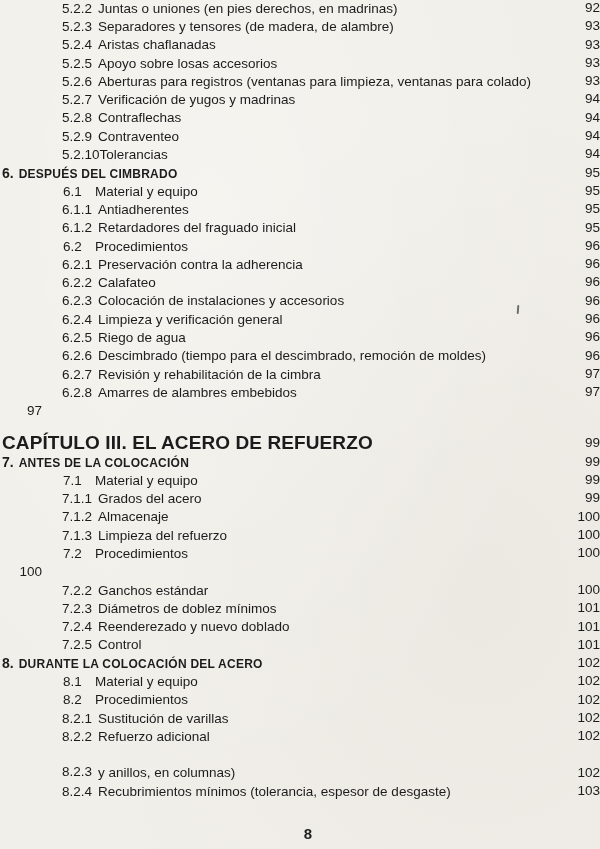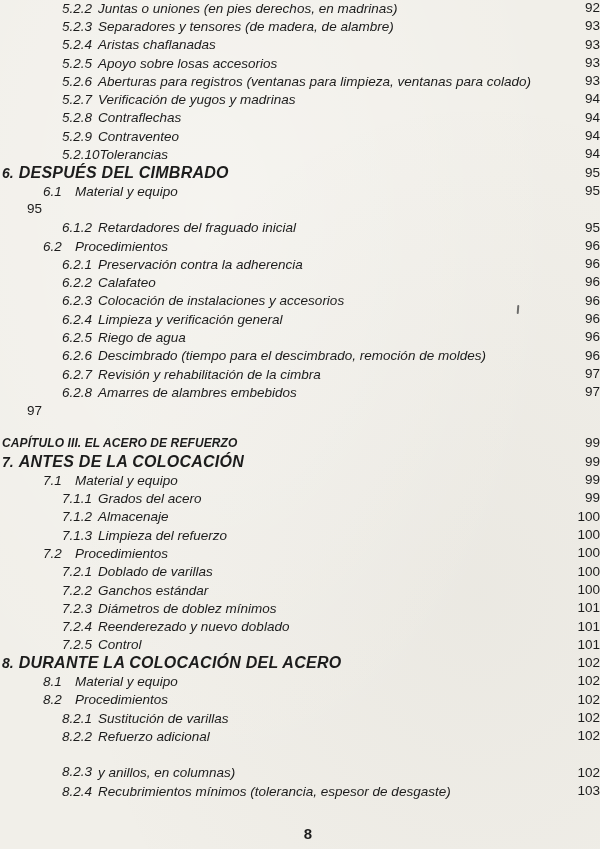--- a/index.html
+++ b/index.html
@@ -29,45 +29,44 @@
   .row {
     display: flex;
     justify-content: space-between;
     align-items: center;
     height: 18.3px;
     font-size: 13.5px;
   }
   .row .left {
     display: flex;
     white-space: nowrap;
-    font-style: italic;
   }
   .row .pg {
     width: 42px;
     text-align: right;
     font-weight: normal;
     font-size: 13.5px;
     flex: none;
     line-height: 18.3px;
   }
   
-  .sub1 .left { padding-left: 43px; }
+  .sub1 .left { padding-left: 63px; }
   .sub1 .num  { display: inline-block; min-width: 32px; }
   
   .sub2 .left { padding-left: 62px; }
   .sub2 .num  { display: inline-block; min-width: 36px; }
   
   .section { font-weight: bold; }
   .section .left { padding-left: 2px; align-items: baseline; }
   .section .num { font-size: 14px; margin-right: 5px; }
-  .section .txt { font-size: 16px; letter-spacing: 0.25px; }
+  .section .txt { font-size: 12px; letter-spacing: 0.25px; }
   
   .chapter { font-weight: bold; margin-top: 13px; height: 20px; }
   .chapter .left { padding-left: 2px; }
-  .chapter .txt { font-size: 12px; letter-spacing: 0.1px; }
+  .chapter .txt { font-size: 19px; letter-spacing: 0.1px; }
   
   .twoline { height: 36.6px; align-items: flex-end; }
   .twoline .txt { line-height: 18.3px; }
   .twoline .txt .cont { display: block; }
   .footer {
     position: absolute;
     left: 0;
     right: 0;
     bottom: 7px;
     text-align: center;
@@ -163,20 +162,24 @@
         <span class="pg">95</span>
       </div>
       <div class="row sub1">
         <div class="left">
           <span class="num">6.1</span>
           <span class="txt">Material y equipo</span>
         </div>
         <span class="pg">95</span>
       </div>
       <div class="row sub2">
+        <div class="left">
+          <span class="num">6.1.1</span>
+          <span class="txt">Antiadherentes</span>
+        </div>
         <span class="pg">95</span>
       </div>
       <div class="row sub2">
         <div class="left">
           <span class="num">6.1.2</span>
           <span class="txt">Retardadores del fraguado inicial</span>
         </div>
         <span class="pg">95</span>
       </div>
       <div class="row sub1">
@@ -287,24 +290,20 @@
         <span class="pg">100</span>
       </div>
       <div class="row sub1">
         <div class="left">
           <span class="num">7.2</span>
           <span class="txt">Procedimientos</span>
         </div>
         <span class="pg">100</span>
       </div>
       <div class="row sub2">
-        <div class="left">
-          <span class="num">7.2.1</span>
-          <span class="txt">Doblado de varillas</span>
-        </div>
         <span class="pg">100</span>
       </div>
       <div class="row sub2">
         <div class="left">
           <span class="num">7.2.2</span>
           <span class="txt">Ganchos estándar</span>
         </div>
         <span class="pg">100</span>
       </div>
       <div class="row sub2">

